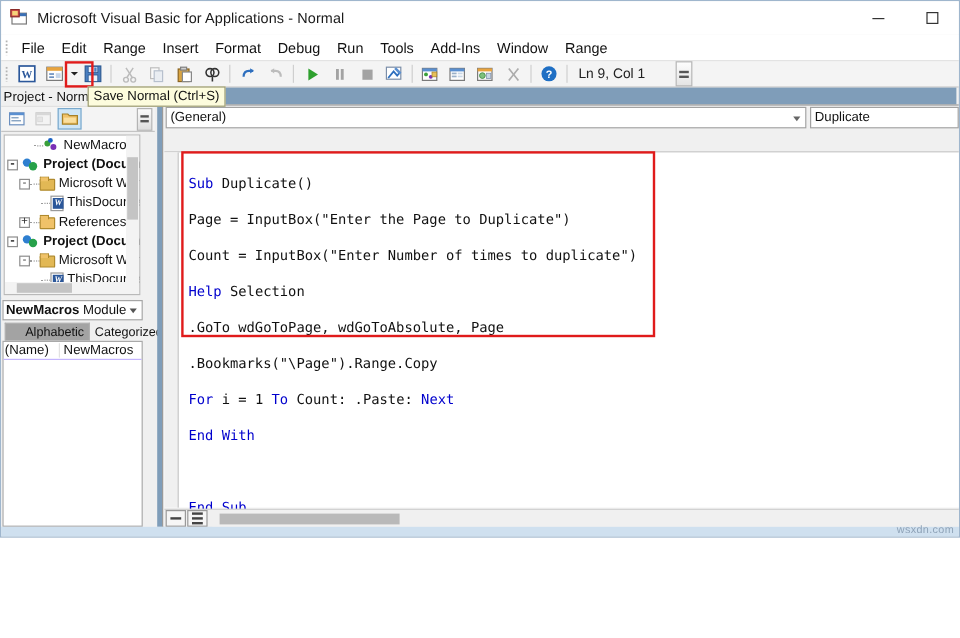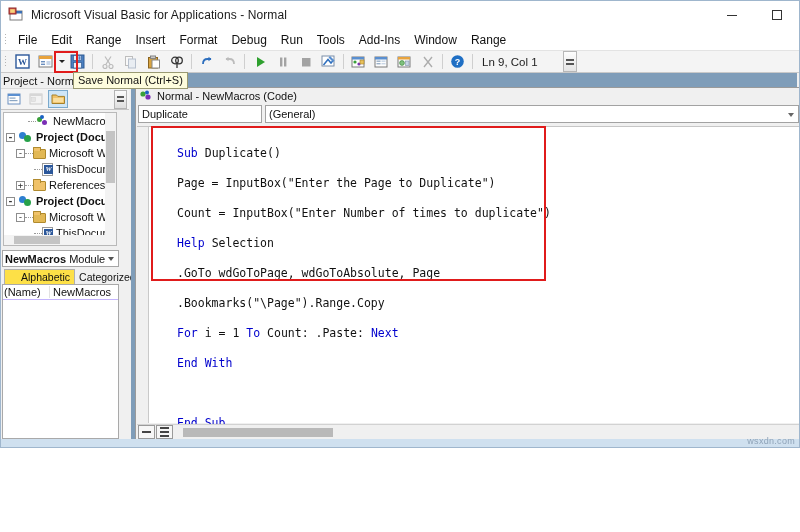--- a/index.html
+++ b/index.html
@@ -235,21 +235,21 @@
   .props-combo .pc-arrow {
     position: absolute; right: 4px; top: 6px;
     width: 0; height: 0; border-left: 3px solid transparent;
     border-right: 3px solid transparent; border-top: 4px solid #555;
   }
   .props-tabs { height: 16px; display: flex; align-items: flex-end; padding-left: 3px; }
   .ptab {
     font-size: 10.5px; color: #111; padding: 1px 4px 1px 4px;
     background: #f0f0f0;
   }
-  .ptab.active { background: #fde047; border: 1px solid #b0b0b0; border-bottom: none; padding-left: 16px; }
+  .ptab.active { background: #a3a3a3; border: 1px solid #b0b0b0; border-bottom: none; padding-left: 16px; }
   .props-grid {
     flex: 1; margin: 0 10px 0 1px; background: #fff; border: 1px solid #a9a9a9;
     position: relative;
   }
   .prow {
     display: flex; height: 15px; font-size: 11px; align-items: center;
     border-bottom: 1px solid #c4b5fd;
   }
   .prow .pk { width: 46px; padding-left: 1px; color:#111; white-space: nowrap; }
   .prow .pv { padding-left: 3px; color:#111; border-left: 1px solid #e2e2e2; flex:1; }
@@ -291,21 +291,21 @@
   }
   .code-margin {
     width: 12px; background: #f0f0f0; border-right: 1px solid #c9c9c9; flex: none;
   }
   .code-text {
     flex: 1; position: relative;
     font-family: "DejaVu Sans Mono", monospace;
     font-size: 11.5px; line-height: 15px; color: #111;
     padding: 4px 0 0 8px; white-space: pre;
   }
-  .code-line { height: 15px; margin-left: 20px; }
+  .code-line { height: 15px; }
   .kw { color: #0000cd; }
   .code-redbox {
     position: absolute; left: 150px; top: 125px; width: 395px; height: 155px;
     border: 2px solid #e01b1b; pointer-events: none; z-index: 25;
   }
   .code-hscroll {
     position: absolute; left: 1px; right: 0; bottom: 0; height: 15px;
     background: #f0f0f0; display: flex; align-items: center;
     border-top: 1px solid #d2d2d2;
   }
@@ -648,37 +648,27 @@
     <div class="props-grid">
       <div class="prow">
         <div class="pk">(Name)</div>
         <div class="pv">NewMacros</div>
       </div>
     </div>
   </div>
 
   <div class="mdi">
     <div class="code-window">
-      <div class="cw-caption">
-        <span class="cw-ic">
-          <svg width="14" height="12" viewBox="0 0 14 12">
-            <circle cx="4" cy="4" r="2.6" fill="#3aa03a"></circle>
-            <circle cx="9" cy="7" r="2.6" fill="#7a2fb5"></circle>
-            <circle cx="8" cy="2.6" r="2" fill="#1a62c4"></circle>
-          </svg>
-        </span>
-        <span>Normal - NewMacros (Code)</span>
-      </div>
       <div class="cw-combos">
-        <div class="cw-combo right">
-          <span>Duplicate</span>
-        </div>
         <div class="cw-combo left">
           <span>(General)</span>
           <span class="cb-arrow"></span>
+        </div>
+        <div class="cw-combo right">
+          <span>Duplicate</span>
         </div>
       </div>
 
       <div class="code-area">
         <div class="code-margin"></div>
         <div class="code-text">
 <div class="code-line"><span class="kw">Sub</span><span> Duplicate()</span></div>
 <div class="code-line"><span>Page = InputBox("Enter the Page to Duplicate")</span></div>
 <div class="code-line"><span>Count = InputBox("Enter Number of times to duplicate")</span></div>
 <div class="code-line"><span class="kw">Help</span><span> Selection</span></div>

